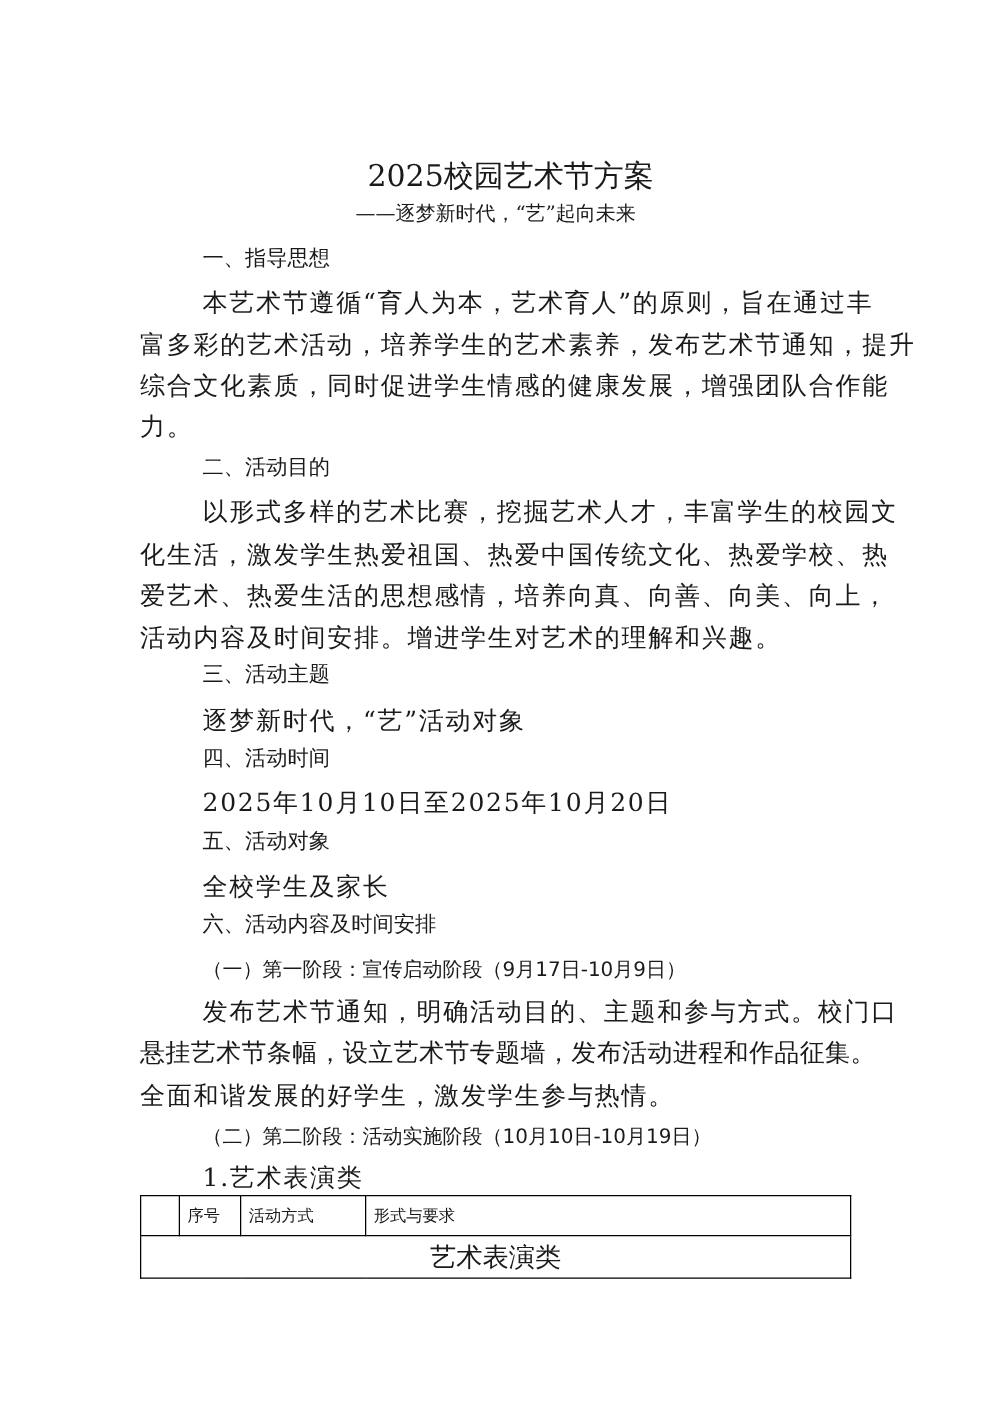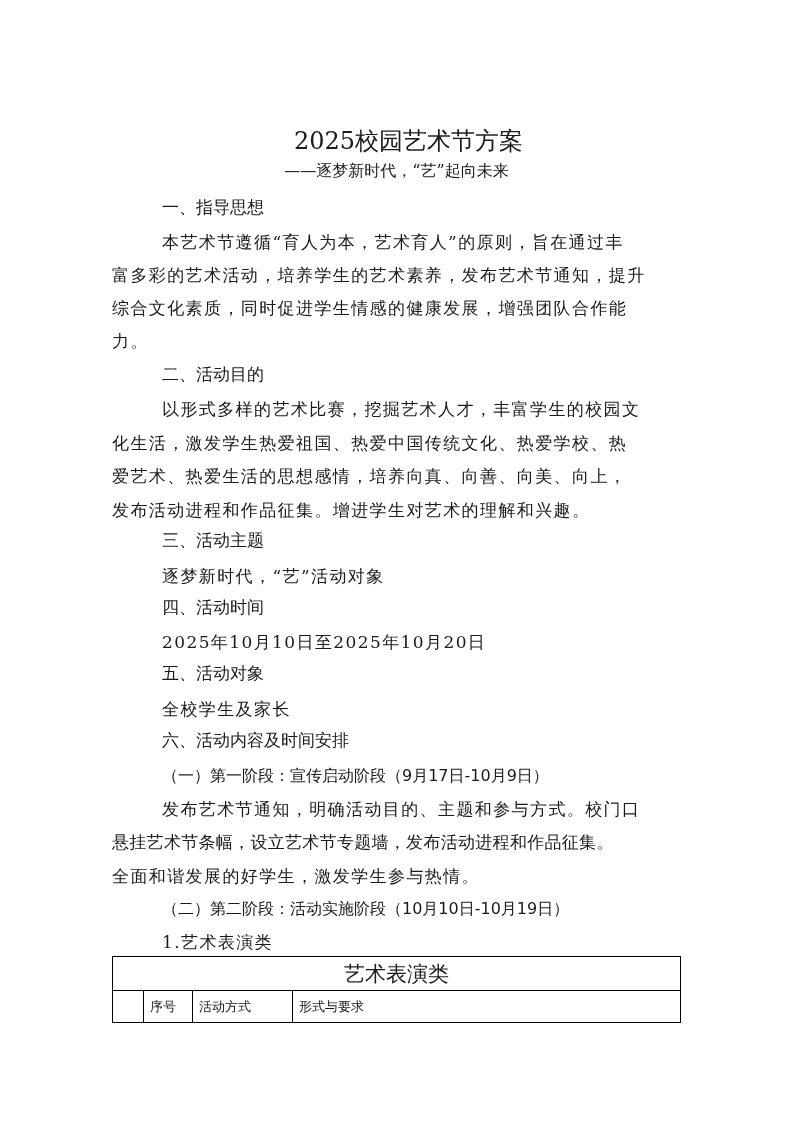--- a/index.html
+++ b/index.html
@@ -2,21 +2,21 @@
 <html><head>
 <meta charset="utf-8">
 <style>
   html, body { margin:0; padding:0; background:#ffffff; }
   body { width:793px; height:1122px; position:relative; overflow:hidden;
          font-family:"DejaVu Serif", "Liberation Serif", serif; color:#1a1a1a; }
   .abs { position:absolute; white-space:nowrap; }
   .title { left:0; width:793px; text-align:center; font-size:24px; top:126px; line-height:30px;margin-left:12px; }
   .subtitle { left:0; width:793px; text-align:center; font-size:16px; top:156px; line-height:30px; }
   .h { font-family:Liberation Mono, monospace; font-size:17px; line-height:22px; left:162px; }
-  .p { font-size:17px; line-height:22px; letter-spacing:1.4px; }
+  .p { font-size:20px; line-height:22px; letter-spacing:1.4px; }
   .ind { left:162px; }
   .full { left:112px; }
   .sub { font-family:"DejaVu Sans", "Liberation Sans", sans-serif; font-size:16px; line-height:22px; left:162px; }
   table.t { position:absolute; left:112px; top:956px; width:569px; border-collapse:collapse; }
   table.t td { border:1.5px solid #000; padding:0; }
   .th1 { height:33px; text-align:center; font-size:21px; font-family:"DejaVu Serif", serif; }
   .c { height:31px; font-size:13px; padding-left:6px !important; }
 </style>
 </head>
 <body>
@@ -28,21 +28,21 @@
   <div class="abs h" style="top:198px">一、指导思想</div>
   <div class="abs p ind" style="top:231px">本艺术节遵循“育人为本，艺术育人”的原则，旨在通过丰</div>
   <div class="abs p full" style="top:264px">富多彩的艺术活动，培养学生的艺术素养，发布艺术节通知，提升</div>
   <div class="abs p full" style="top:297px">综合文化素质，同时促进学生情感的健康发展，增强团队合作能</div>
   <div class="abs p full" style="top:330px">力。</div>
 
   <div class="abs h" style="top:365px">二、活动目的</div>
   <div class="abs p ind" style="top:398px">以形式多样的艺术比赛，挖掘艺术人才，丰富学生的校园文</div>
   <div class="abs p full" style="top:432px">化生活，激发学生热爱祖国、热爱中国传统文化、热爱学校、热</div>
   <div class="abs p full" style="top:465px">爱艺术、热爱生活的思想感情，培养向真、向善、向美、向上，</div>
-  <div class="abs p full" style="top:499px">发布活动进程和作品征集。增进学生对艺术的理解和兴趣。</div>
+  <div class="abs p full" style="top:499px">活动内容及时间安排。增进学生对艺术的理解和兴趣。</div>
 
   <div class="abs h" style="top:531px">三、活动主题</div>
   <div class="abs p ind" style="top:565px">逐梦新时代，“艺”活动对象</div>
 
   <div class="abs h" style="top:598px">四、活动时间</div>
   <div class="abs p ind" style="top:631px">2025年10月10日至2025年10月20日</div>
 
   <div class="abs h" style="top:664px">五、活动对象</div>
   <div class="abs p ind" style="top:698px">全校学生及家长</div>
 
@@ -52,23 +52,23 @@
   <div class="abs p ind" style="top:798px">发布艺术节通知，明确活动目的、主题和参与方式。校门口</div>
   <div class="abs p full" style="top:831px; letter-spacing:0.3px">悬挂艺术节条幅，设立艺术节专题墙，发布活动进程和作品征集。</div>
   <div class="abs p full" style="top:865px">全面和谐发展的好学生，激发学生参与热情。</div>
 
   <div class="abs sub" style="left:162px; top:898px">（二）第二阶段：活动实施阶段（10月10日-10月19日）</div>
   <div class="abs p ind" style="top:931px">1.艺术表演类</div>
 
   <table class="t">
     <tbody>
         <tr>
-      <td class="th1" colspan="4">艺术表演类</td>
-    </tr>
-    <tr>
       <td class="c" style="width:24px"></td>
       <td class="c" style="width:42px">序号</td>
       <td class="c" style="width:93px">活动方式</td>
       <td class="c">形式与要求</td>
+    </tr>
+    <tr>
+      <td class="th1" colspan="4">艺术表演类</td>
     </tr>
   </tbody>
     </table>
 </div>
 
 </body></html>

